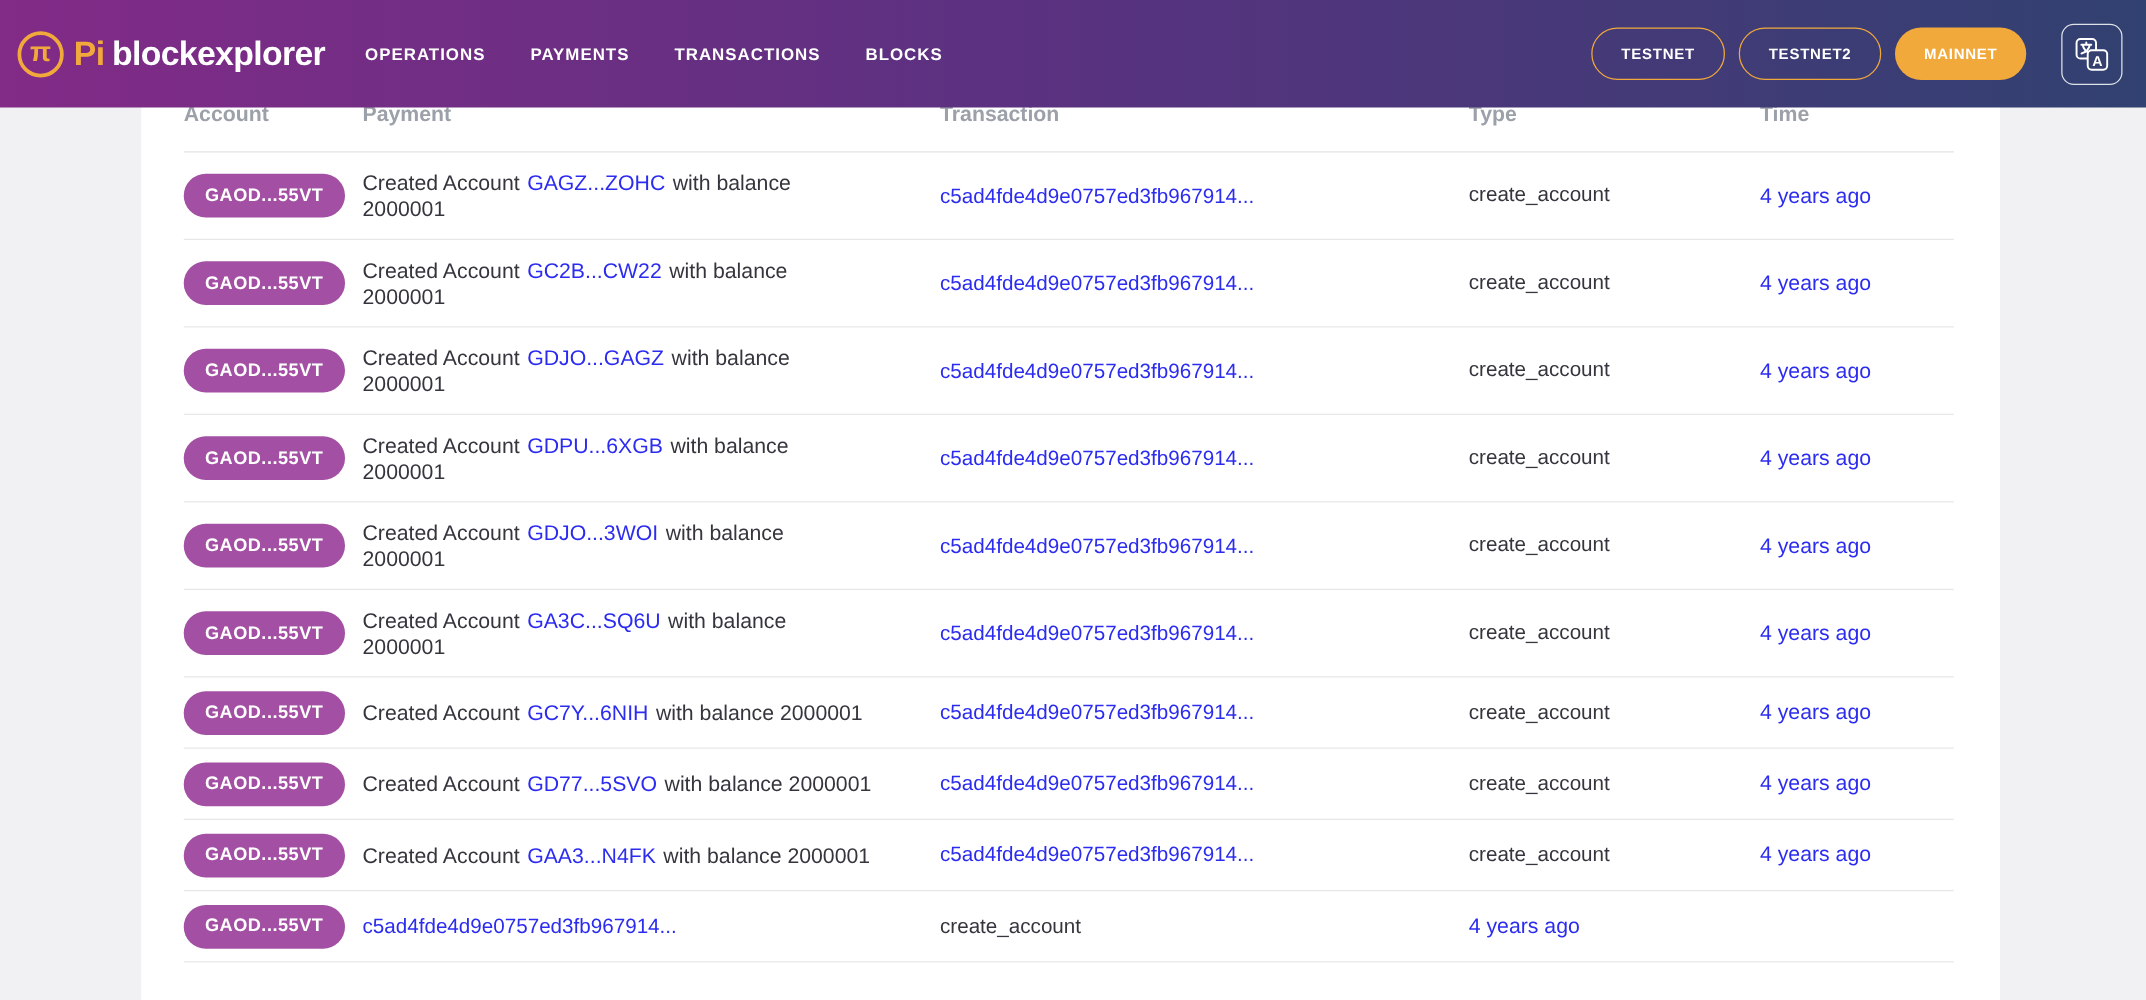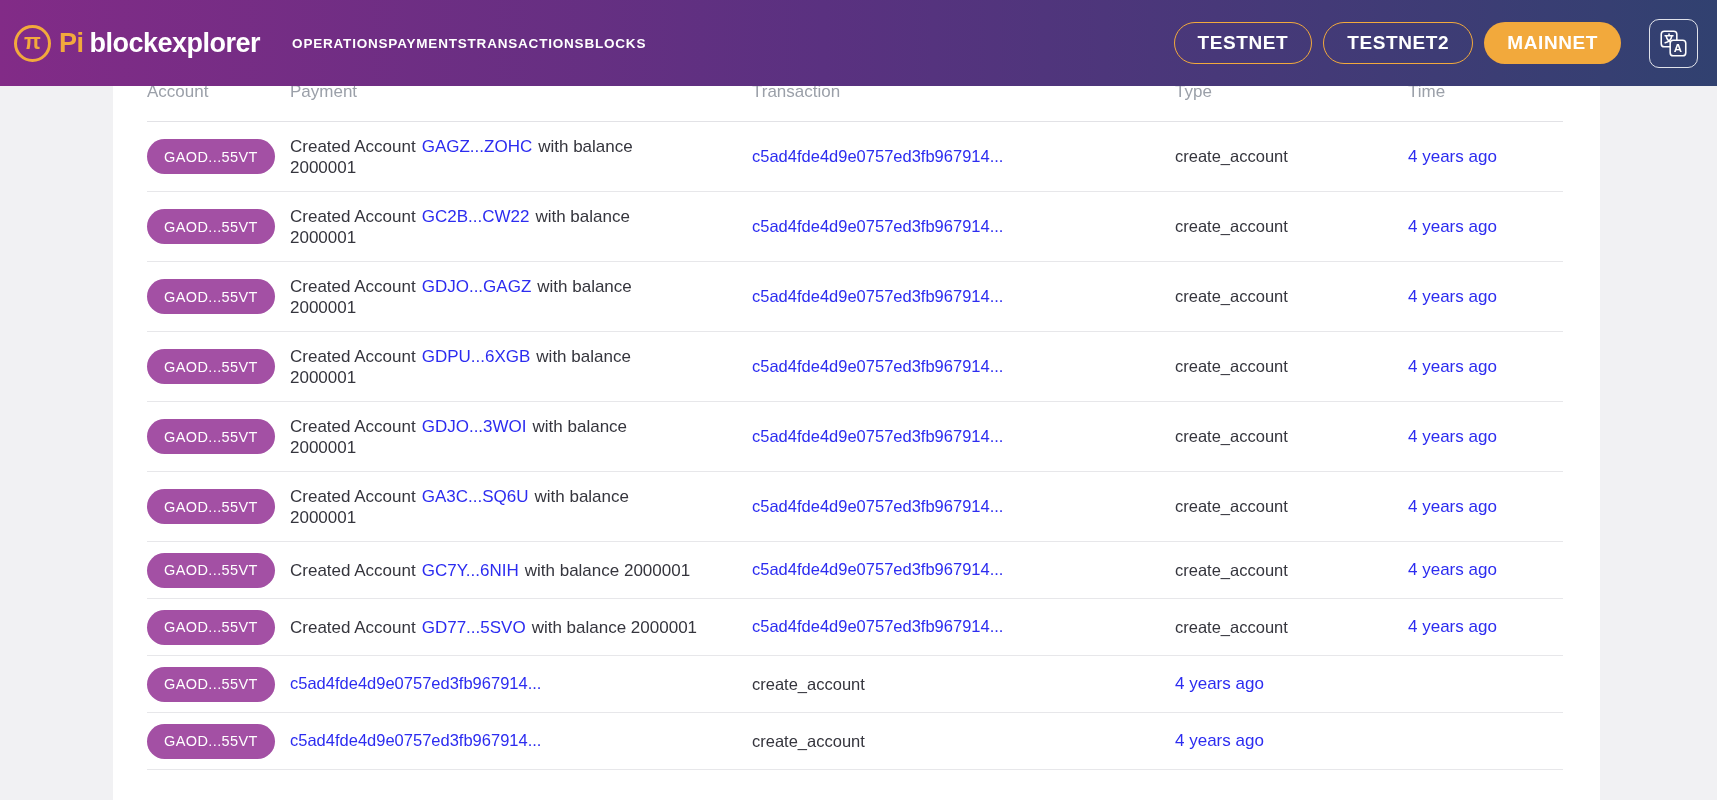--- a/index.html
+++ b/index.html
@@ -21,28 +21,28 @@
     background:linear-gradient(90deg,var(--gradient-left) 0%,var(--gradient-mid) 48%,var(--gradient-right) 100%);
   }
   .brand{display:flex;align-items:center;gap:8px;cursor:pointer;flex:0 0 auto}
   .logo-circle{
     width:37px;height:37px;border:3px solid var(--accent-orange);border-radius:50%;
     display:flex;align-items:center;justify-content:center;
   }
   .pi-glyph{color:var(--accent-orange);font-size:22px;font-weight:700;line-height:1;margin-top:-2px}
   .brand-pi{color:var(--accent-orange);font-size:27px;font-weight:800;letter-spacing:-.5px}
   .brand-rest{color:#fff;font-size:27px;font-weight:800;letter-spacing:-.5px;margin-left:-2px}
-  .nav{display:flex;margin-left:32px}
+  .nav{display:flex;gap:36px;margin-left:32px}
   .nav-link{
     color:#fff;text-decoration:none;font-size:13.5px;font-weight:600;letter-spacing:.8px;cursor:pointer;
   }
   .spacer{flex:1}
   .net-buttons{display:flex;gap:11px;align-items:center}
   .pill{
-    height:42px;padding:0 23px;border-radius:21px;font-size:19px;font-weight:600;
+    height:42px;padding:0 23px;border-radius:21px;font-size:12px;font-weight:600;
     letter-spacing:.6px;color:#fff;cursor:pointer;
     font-family:"Liberation Sans","DejaVu Sans",sans-serif;
   }
   .pill.outline{background:transparent;border:1.5px solid var(--accent-orange)}
   .pill.solid{background:var(--accent-orange);border:none}
   .lang-btn{
     width:49px;height:49px;margin-left:28px;margin-right:9px;
     background:transparent;border:1.5px solid rgba(255,255,255,.85);border-radius:10px;
     display:flex;align-items:center;justify-content:center;cursor:pointer;
   }
@@ -51,34 +51,34 @@
     position:relative;z-index:1;
     margin-top:-6px;margin-left:113px;width:1487px;min-height:726px;
     background:#fff;
   }
   .table{margin-left:34px;width:1416px}
   .trow{
     display:grid;grid-template-columns:143px 462px 423px 233px 155px;
     align-items:center;border-bottom:1px solid var(--separator);
   }
   .trow.thead{height:42px;align-items:start;border-bottom:1px solid #e2e2e6}
-  .th{color:var(--header-gray);font-size:18px;font-weight:400;padding-top:2px}
+  .th{color:var(--header-gray);font-size:18px;font-weight:700;padding-top:2px}
   .trow.body-row{min-height:57px}
   .trow.body-row.two-line{min-height:70px}
   .cell{font-size:17px}
   .dark{color:var(--text-dark)}
   .blue{color:var(--link-blue);text-decoration:none;cursor:pointer}
   .payment{line-height:21px;padding-right:30px}
   .acct{margin:16px 6px}
   .hash{font-size:16.5px}
   .type{font-size:16.5px}
   .badge{
     display:inline-flex;align-items:center;justify-content:center;
     height:35px;padding:0 17px;border-radius:18px;
-    background:var(--badge-purple);color:#fff;font-size:14.5px;font-weight:400;
+    background:var(--badge-purple);color:#fff;font-size:14.5px;font-weight:700;
     letter-spacing:.4px;cursor:pointer;
   }
 </style>
 </head>
 <body>
 
 <header class="navbar">
   <div class="brand">
     <span class="logo-circle">
       <span class="pi-glyph">π</span>
@@ -173,20 +173,21 @@
         </div>
         <div class="trow body-row">
           <div class="cell"><span class="badge">GAOD...55VT</span></div>
           <div class="cell payment"><span class="dark">Created Account</span><a class="blue acct" href="#">GD77...5SVO</a><span class="dark">with balance 2000001</span></div>
           <div class="cell"><a class="blue hash" href="#">c5ad4fde4d9e0757ed3fb967914...</a></div>
           <div class="cell dark type">create_account</div>
           <div class="cell"><a class="blue" href="#">4 years ago</a></div>
         </div>
         <div class="trow body-row">
           <div class="cell"><span class="badge">GAOD...55VT</span></div>
+          <div class="cell payment"><span class="dark">Created Account</span><a class="blue acct" href="#">GAA3...N4FK</a><span class="dark">with balance 2000001</span></div>
           <div class="cell"><a class="blue hash" href="#">c5ad4fde4d9e0757ed3fb967914...</a></div>
           <div class="cell dark type">create_account</div>
           <div class="cell"><a class="blue" href="#">4 years ago</a></div>
         </div>
         <div class="trow body-row">
           <div class="cell"><span class="badge">GAOD...55VT</span></div>
           <div class="cell"><a class="blue hash" href="#">c5ad4fde4d9e0757ed3fb967914...</a></div>
           <div class="cell dark type">create_account</div>
           <div class="cell"><a class="blue" href="#">4 years ago</a></div>
         </div>

